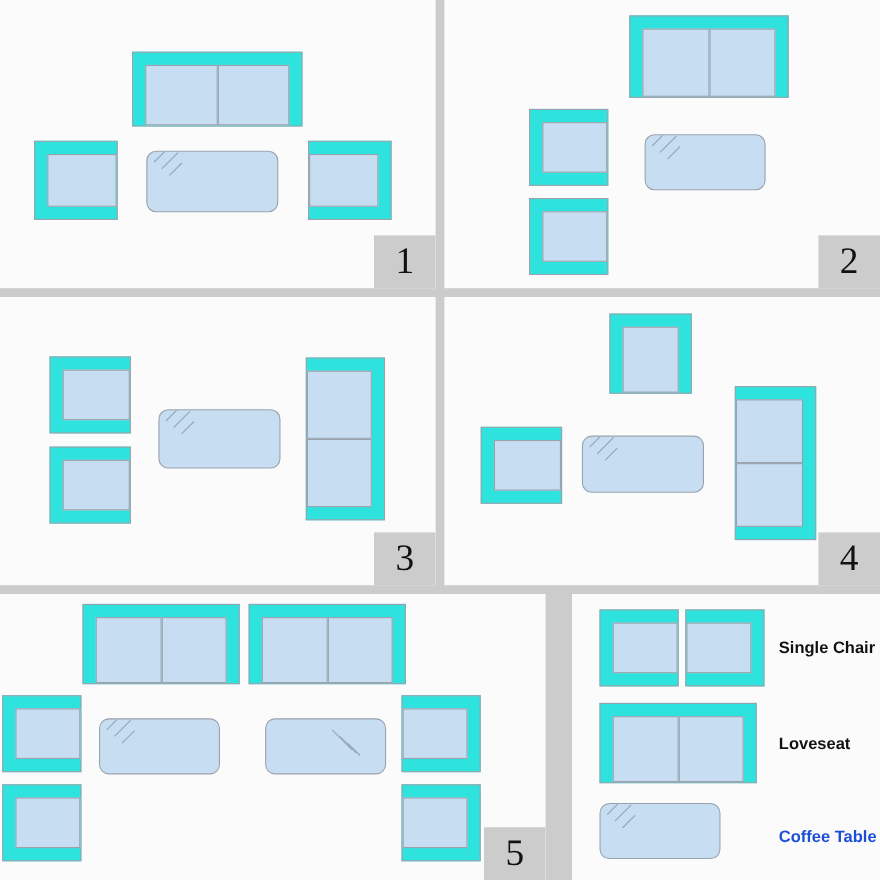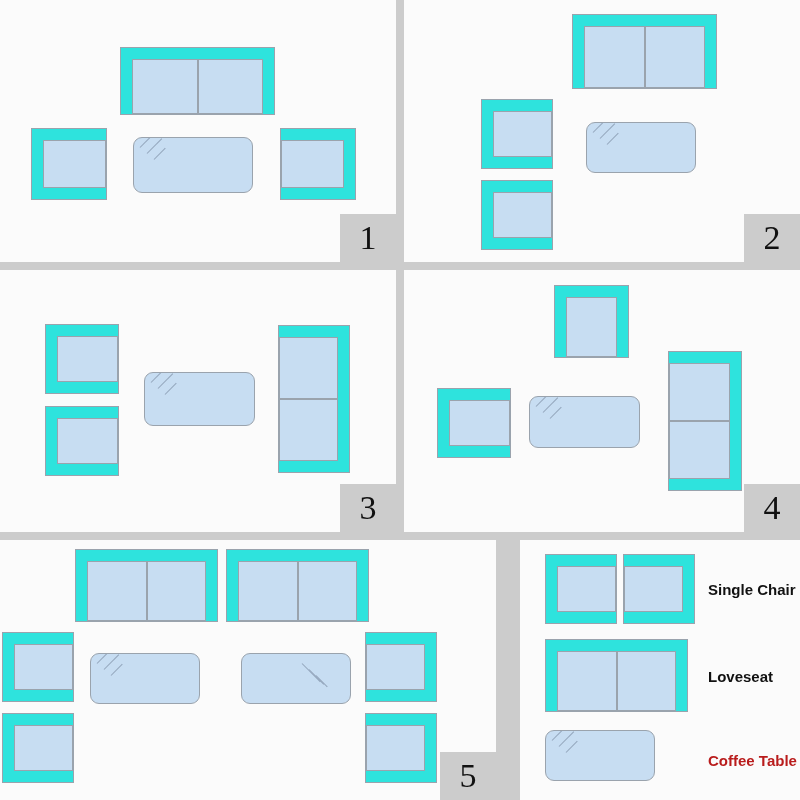--- a/index.html
+++ b/index.html
@@ -202,15 +202,15 @@
         <div class="seat" style="top: 11px; bottom: 0px; width: 59.5px; left: 70.5px;"></div>
       </div>
       <div class="legend-label" style="left: 188px; top: 128px; color: rgb(17, 17, 17);">Loveseat</div>
       <div class="table" style="left: 25px; top: 190px; width: 110px; height: 51px;">
         <div class="shine" style="top: 6px; left: 6px;">
           <i style="width: 26px; left: 0px; top: 3px; transform: rotate(-45deg);"></i>
           <i style="width: 21px; left: 7px; top: 9px; transform: rotate(-45deg);"></i>
           <i style="width: 16px; left: 14px; top: 15px; transform: rotate(-45deg);"></i>
         </div>
       </div>
-      <div class="legend-label" style="left: 188px; top: 212px; color: #b91c1c;">Coffee Table</div>
+      <div class="legend-label" style="left: 188px; top: 212px; color: #1d4ed8;">Coffee Table</div>
     </div>
   </div>
 
 </body></html>

